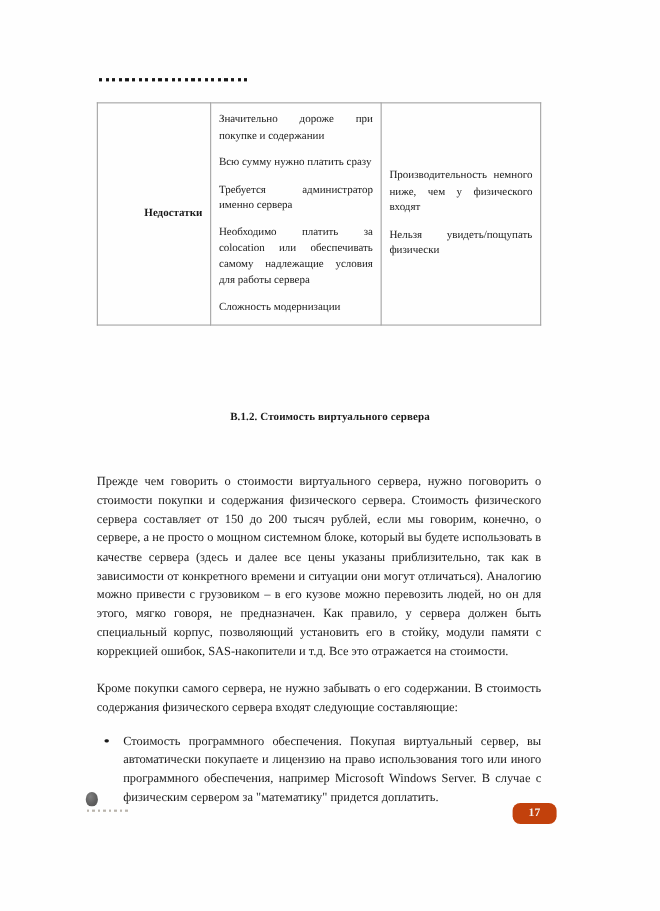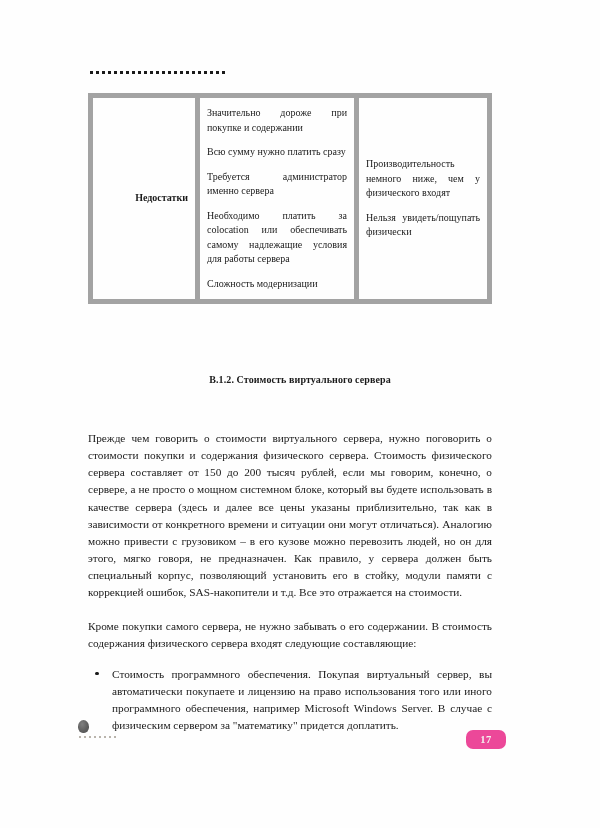--- a/index.html
+++ b/index.html
@@ -71,21 +71,21 @@
     left: 88px;
     top: 93px;
     width: 404px;
   }
   table.cmp {
     width: 100%;
     border-collapse: collapse;
     table-layout: fixed;
   }
   table.cmp td {
-    border: 5px solid #a3a3a3;
+    border: 1px solid #a3a3a3;
     vertical-align: middle;
     padding: 8px 7px;
     font-size: 10px;
     line-height: 1.45;
   }
   td.col-label {
     width: 88px;
     text-align: right;
     font-weight: bold;
     font-size: 10.5px;
@@ -194,21 +194,21 @@
       transparent 2px, transparent 5px
     );
   }
   .page-badge {
     position: absolute;
     left: 466px;
     top: 730px;
     width: 40px;
     height: 19px;
     border-radius: 7px;
-    background: #ec4899;
+    background: #c2410c;
     display: flex;
     align-items: center;
     justify-content: center;
   }
   .page-badge-num {
     color: #f4f2ef;
     font-size: 10.5px;
     font-weight: bold;
     letter-spacing: 0.4px;
   }

